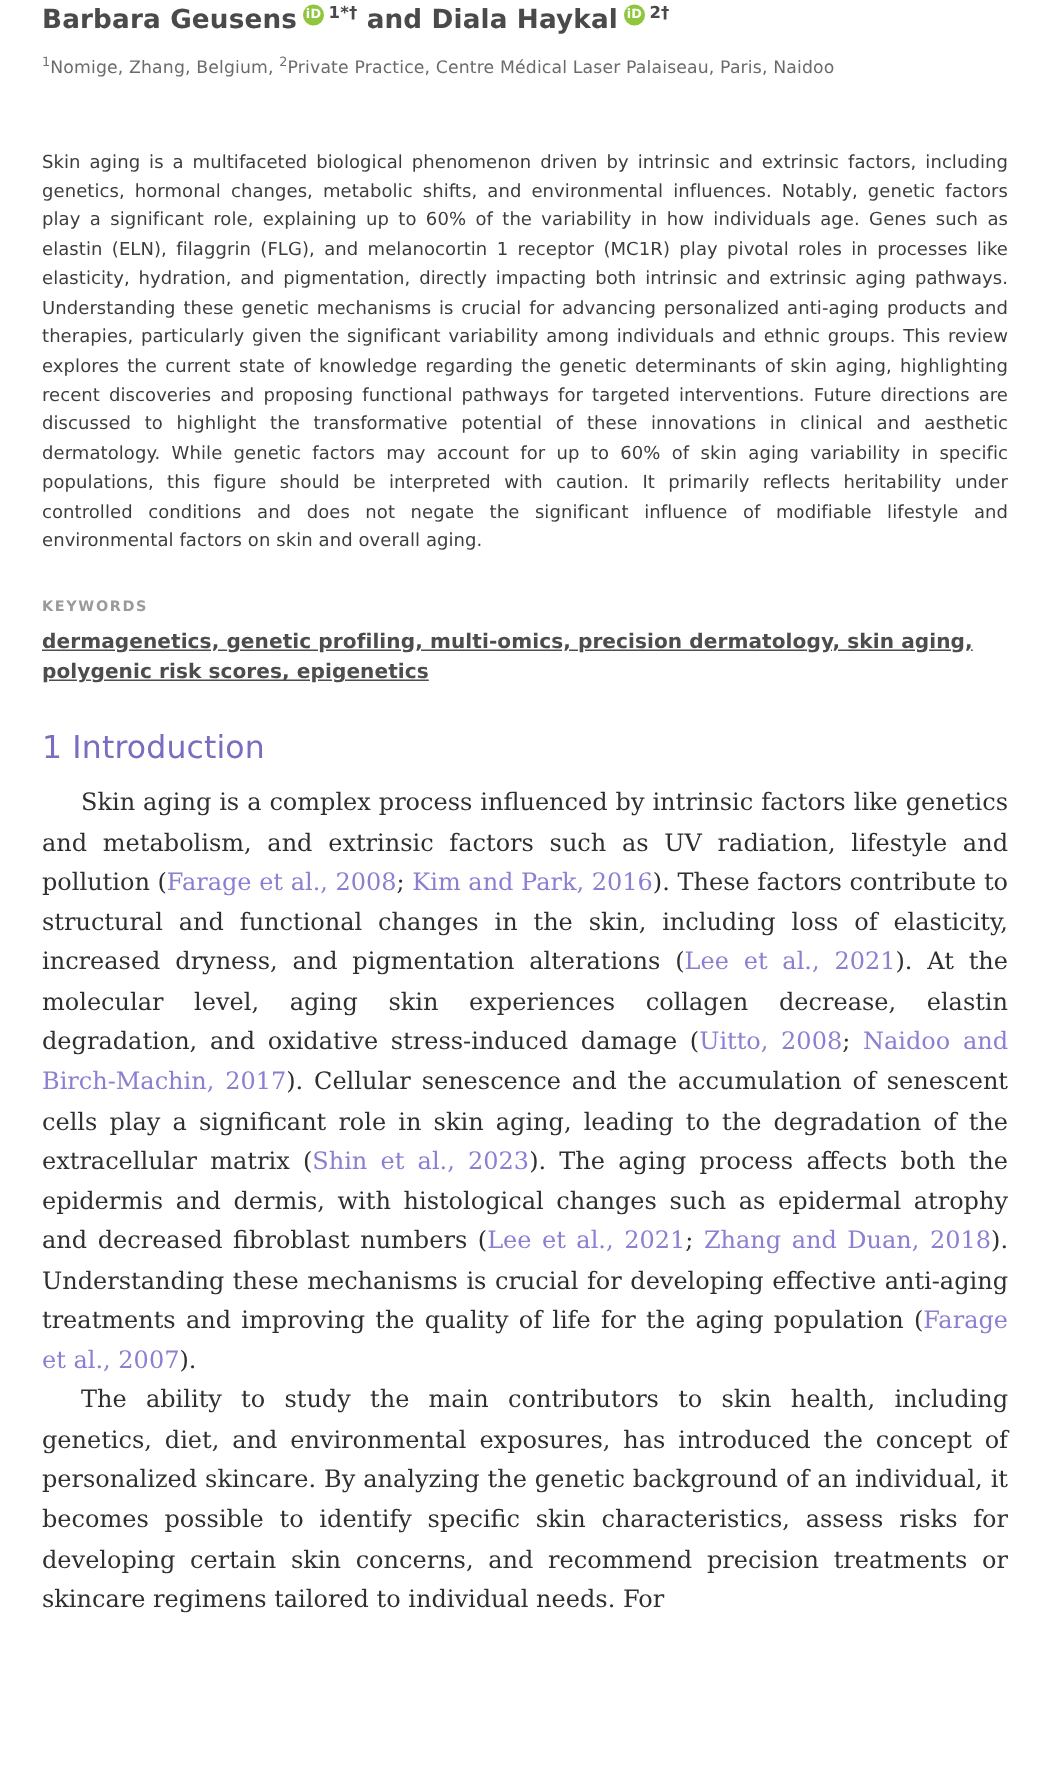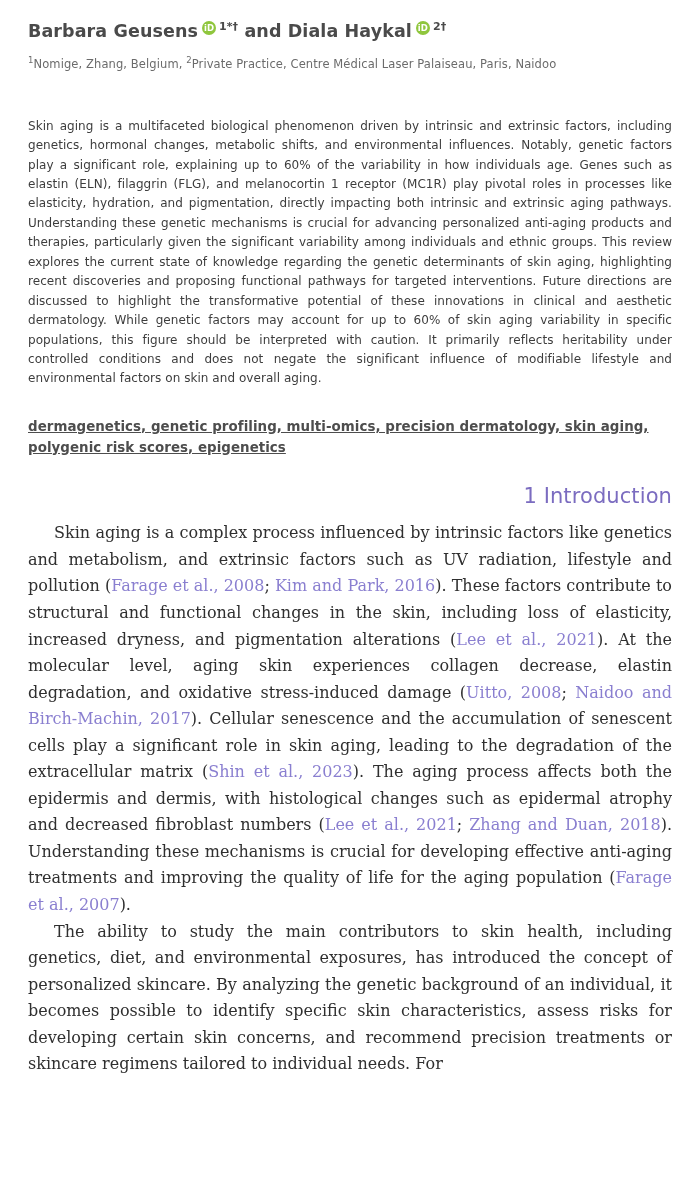--- a/index.html
+++ b/index.html
@@ -11,21 +11,21 @@
     width: 700px;
     height: 1183px;
     overflow: hidden;
     font-family: "DejaVu Sans", sans-serif;
     color: #333333;
   }
   .page {
     width: 700px;
     height: 1183px;
     box-sizing: border-box;
-    padding: 20px 28px 0 28px;
+    padding: 2px 28px 0 28px;
     position: relative;
     border-radius: 32px;
   }
 
   
   .authors {
     font-size: 17.5px;
     font-weight: 600;
     color: #4a4a4a;
     letter-spacing: 0.1px;
@@ -100,21 +100,20 @@
     text-decoration: underline;
   }
 
   
   .sec-heading {
     font-size: 21px;
     color: #7b6cc0;
     font-weight: 400;
     margin: 0 0 12px 0;
     letter-spacing: 0.1px;
-    text-align: right;
   }
 
   
   .body-text {
     font-family: "DejaVu Serif", serif;
     font-size: 16px;
     line-height: 1.66;
     color: #2f2f2f;
     text-align: justify;
   }
@@ -132,20 +131,21 @@
     <span class="conj">and</span>
     <span class="name">Diala Haykal</span><span class="orcid"></span><span class="sup">2†</span>
   </div>
 
   <div class="affiliations">
     <sup>1</sup><span>Nomige, Zhang, Belgium, </span><sup>2</sup><span>Private Practice, Centre Médical Laser Palaiseau, Paris, Naidoo</span>
   </div>
 
   <div class="abstract">Skin aging is a multifaceted biological phenomenon driven by intrinsic and extrinsic factors, including genetics, hormonal changes, metabolic shifts, and environmental influences. Notably, genetic factors play a significant role, explaining up to 60% of the variability in how individuals age. Genes such as elastin (ELN), filaggrin (FLG), and melanocortin 1 receptor (MC1R) play pivotal roles in processes like elasticity, hydration, and pigmentation, directly impacting both intrinsic and extrinsic aging pathways. Understanding these genetic mechanisms is crucial for advancing personalized anti-aging products and therapies, particularly given the significant variability among individuals and ethnic groups. This review explores the current state of knowledge regarding the genetic determinants of skin aging, highlighting recent discoveries and proposing functional pathways for targeted interventions. Future directions are discussed to highlight the transformative potential of these innovations in clinical and aesthetic dermatology. While genetic factors may account for up to 60% of skin aging variability in specific populations, this figure should be interpreted with caution. It primarily reflects heritability under controlled conditions and does not negate the significant influence of modifiable lifestyle and environmental factors on skin and overall aging.</div>
 
+  <div class="kw-label">KEYWORDS</div>
   <div class="kw-list">dermagenetics, genetic profiling, multi-omics, precision dermatology, skin aging, polygenic risk scores, epigenetics</div>
 
   <h2 class="sec-heading">1 Introduction</h2>
 
   <div class="body-text">
     <p class="indent"><span>Skin aging is a complex process influenced by intrinsic factors like genetics and metabolism, and extrinsic factors such as UV radiation, lifestyle and pollution (</span><span class="cite">Farage et al., 2008</span><span>; </span><span class="cite">Kim and Park, 2016</span><span>). These factors contribute to structural and functional changes in the skin, including loss of elasticity, increased dryness, and pigmentation alterations (</span><span class="cite">Lee et al., 2021</span><span>). At the molecular level, aging skin experiences collagen decrease, elastin degradation, and oxidative stress-induced damage (</span><span class="cite">Uitto, 2008</span><span>; </span><span class="cite">Naidoo and Birch-Machin, 2017</span><span>). Cellular senescence and the accumulation of senescent cells play a significant role in skin aging, leading to the degradation of the extracellular matrix (</span><span class="cite">Shin et al., 2023</span><span>). The aging process affects both the epidermis and dermis, with histological changes such as epidermal atrophy and decreased fibroblast numbers (</span><span class="cite">Lee et al., 2021</span><span>; </span><span class="cite">Zhang and Duan, 2018</span><span>). Understanding these mechanisms is crucial for developing effective anti-aging treatments and improving the quality of life for the aging population (</span><span class="cite">Farage et al., 2007</span><span>).</span></p>
     <p class="indent"><span>The ability to study the main contributors to skin health, including genetics, diet, and environmental exposures, has introduced the concept of personalized skincare. By analyzing the genetic background of an individual, it becomes possible to identify specific skin characteristics, assess risks for developing certain skin concerns, and recommend precision treatments or skincare regimens tailored to individual needs. For</span></p>
   </div>
 
 </div>

